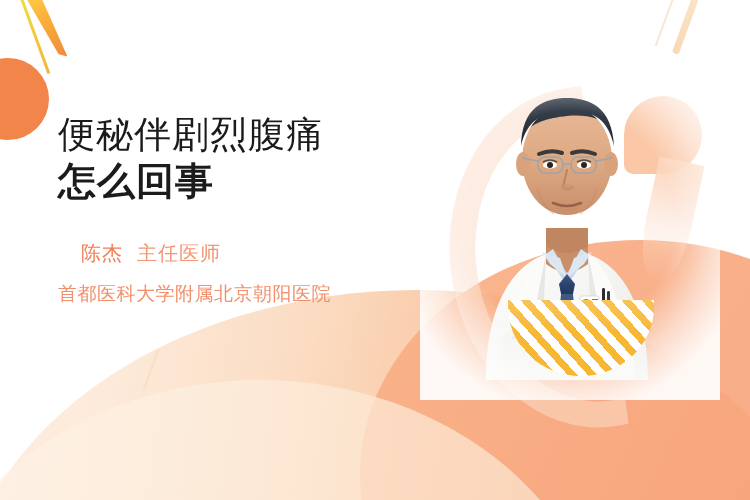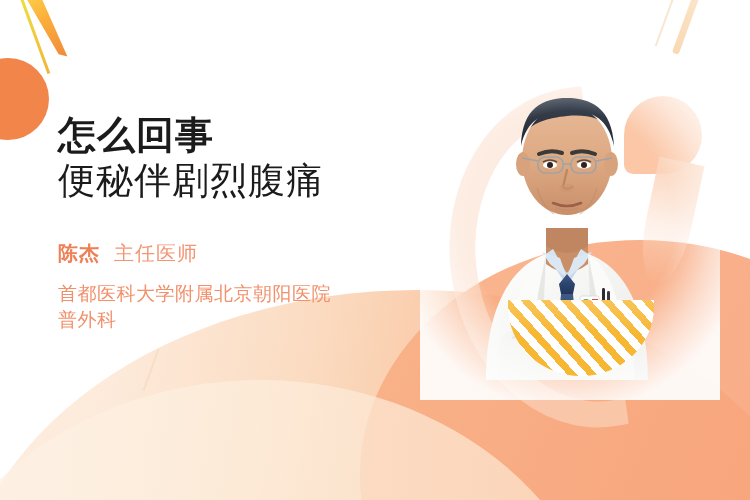--- a/index.html
+++ b/index.html
@@ -214,23 +214,24 @@
   }
 
   .doctor-row {
     margin-top: 36px;
     display: flex;
     align-items: baseline;
     gap: 14px;
   }
   .doctor-name {
     font-size: 20px;
-    font-weight: 700;
+    font-weight: 400;
     color: #ef7f55;
     letter-spacing: 1px;
+    margin-left: 23px;
   }
   .doctor-title {
     font-size: 20px;
     font-weight: 400;
     color: #f29674;
     letter-spacing: 1px;
     text-align: center;
   }
   .hospital {
     margin-top: 14px;
@@ -373,27 +374,26 @@
       <rect x="160" y="200" width="3" height="22" rx="1.4" fill="#2b2b33"></rect>
       <rect x="165" y="203" width="3" height="19" rx="1.4" fill="#3a3a44"></rect>
     </svg>
   </div>
 
   <div class="portrait-fade"></div>
   <div class="stripe-disc"></div>
 
   <div class="text-block">
 
+    <div class="title-line">便秘伴剧烈腹痛</div>
     <div class="title-line bold">怎么回事</div>
-    <div class="title-line">便秘伴剧烈腹痛</div>
 
     <div class="doctor-row">
       <span class="doctor-name">陈杰</span>
       <span class="doctor-title">主任医师</span>
     </div>
 
     <div class="hospital">
       <div>首都医科大学附属北京朝阳医院</div>
-      <div>普外科</div>
     </div>
 
   </div>
 </div>
 
 </body></html>

